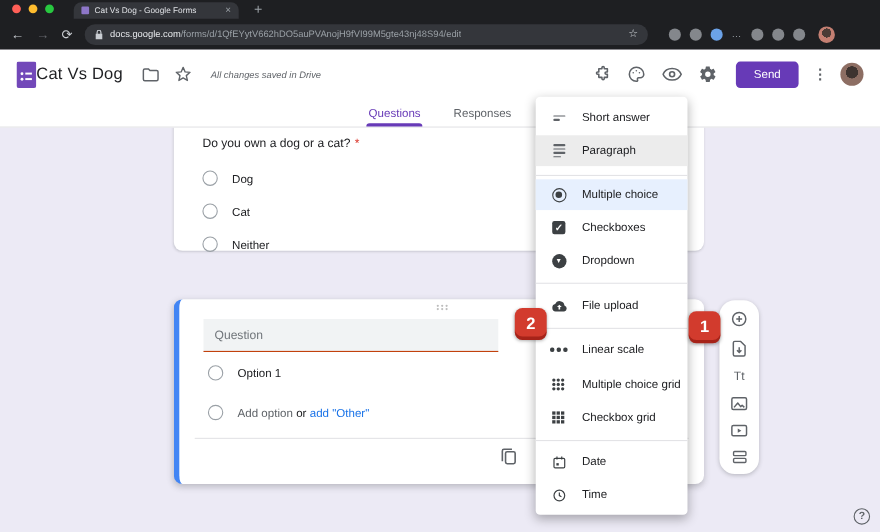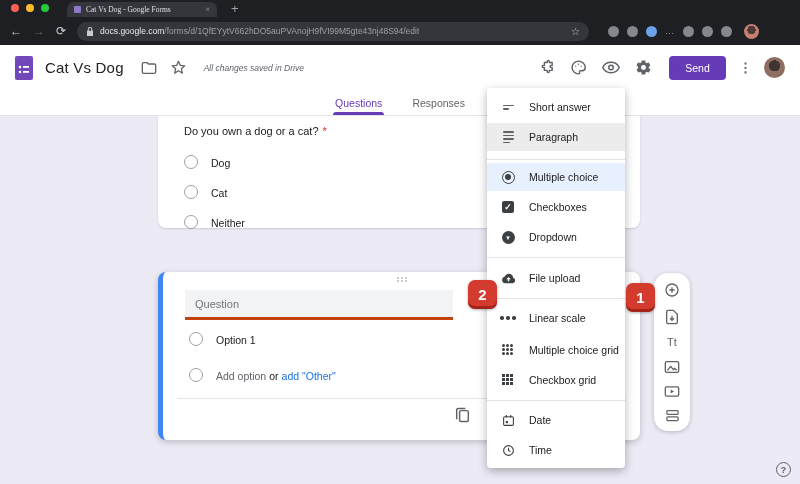--- a/index.html
+++ b/index.html
@@ -9,21 +9,21 @@
     font-family:"Liberation Sans", sans-serif; background:#eceaf5;
     -webkit-font-smoothing:antialiased;
   }
   
   .chrome { position:absolute; top:0; left:0; right:0; height:45px; background:#1e1f22; z-index:10; }
   .tabstrip { height:17px; display:flex; align-items:flex-end; }
   .traffic { display:flex; gap:7px; margin:0 0 5px 11px; }
   .tl { width:8px; height:8px; border-radius:50%; }
   .tl.r { background:#ff5f57; } .tl.y { background:#febc2e; } .tl.g { background:#28c840; }
   .tab { margin-left:18px; width:150px; height:15px; background:#34363b; border-radius:7px 7px 0 0;
-         display:flex; align-items:center; padding:0 7px; gap:5px;font-family:Liberation Serif, serif; }
+         display:flex; align-items:center; padding:0 7px; gap:5px; }
   .favicon { width:7px; height:7px; background:#8e77c9; border-radius:1px; flex:none; }
   .tabtitle { font-size:7.5px; color:#dfe1e5; white-space:nowrap; overflow:hidden; flex:1; }
   .tabclose { color:#9aa0a6; font-size:9px; line-height:1; }
   .newtab { color:#9aa0a6; font-size:13px; margin:0 0 2px 14px; line-height:1; }
   .addressbar { height:28px; display:flex; align-items:center; padding:0 10px; gap:11px; }
   .navbtn { color:#c9cdd2; font-size:12px; line-height:1; }
   .navbtn.dim { color:#62656a; }
   .omnibox { width:512px; height:19px; background:#34363b; border-radius:10px;
              display:flex; align-items:center; padding:0 9px; gap:6px; overflow:hidden; }
   .urltext { font-size:8.5px; white-space:nowrap; overflow:hidden; }
@@ -31,21 +31,21 @@
   .omnistar { margin-left:auto; color:#c9cdd2; font-size:10px; }
   .extrow { display:flex; align-items:center; gap:8px; margin-left:8px; }
   .extdot { width:11px; height:11px; border-radius:50%; background:#84878c; }
   .extdot.blue { background:#6ba2e8; }
   .extdots-txt { color:#9aa0a6; font-size:9px; letter-spacing:1px; }
   .chrome-avatar { width:15px; height:15px; border-radius:50%;
                    background:radial-gradient(circle at 50% 40%, #4a3b36 35%, #c47f72 36%); margin-left:4px; }
   
   .formheader { position:absolute; top:45px; left:0; right:0; height:45px; background:#fff;
                 display:flex; align-items:center; padding:0 15px; z-index:3; }
-  .formtitle { font-size:15px; color:#202124; margin-left:12px; letter-spacing:.2px; }
+  .formtitle { font-size:15px; color:#202124; letter-spacing:.2px; }
   .hicon { color:#5f6368; display:flex; align-items:center; }
   .hicon svg { display:block; }
   .saved { font-size:8.5px; font-style:italic; color:#5f6368; margin-left:18px; }
   .hspacer { flex:1; }
   .hdricons { display:flex; align-items:center; gap:15px; }
   .sendbtn { width:57px; height:24px; background:#673ab7; border:none; border-radius:4px;
              color:#fff; font-size:10.5px; font-family:inherit; margin-left:17px;
              display:flex; align-items:center; justify-content:center; }
   .kebab { color:#5f6368; font-size:13px; margin-left:13px; letter-spacing:0; font-weight:bold; }
   .hdr-avatar { width:21px; height:21px; border-radius:50%; margin-left:12px;
@@ -65,21 +65,21 @@
   .card2 { top:272px; height:168px; border-left:5px solid #4285f4; box-shadow:0 2px 6px rgba(60,64,67,.28); }
   .qtitle { position:absolute; left:26px; top:22px; font-size:11px; color:#202124; }
   .req { color:#d93025; margin-left:4px; }
   .optrow { position:absolute; left:26px; display:flex; align-items:flex-end; gap:13px; }
   .radio { width:14px; height:14px; border:1.5px solid #9aa0a6; border-radius:50%; flex:none; }
   .optlabel { font-size:10.5px; color:#202124; }
   .draghandle { position:absolute; top:5px; left:50%; transform:translateX(-50%);
                 display:grid; grid-template-columns:repeat(3,4px); grid-auto-rows:3px; justify-items:center; }
   .draghandle i { width:2px; height:2px; border-radius:50%; background:#bdbdbd; }
   .qinput { position:absolute; left:22px; top:18px; width:268px; height:30px; background:#f1f3f4;
-            border:none; border-bottom:3px solid #c2410c; font-family:inherit; font-size:11px;
+            border:none; border-bottom:1px solid #c2410c; font-family:inherit; font-size:11px;
             color:#202124; padding:0 10px; outline:none; }
   .qinput::placeholder { color:#70757a; }
   .card2 .optrow1 { top:60px; }
   .card2 .optrow2 { top:96px; }
   .addopt { font-size:10.5px; color:#5f6368; }
   .orword { color:#202124; margin:0 3px; }
   .addother { color:#1a73e8; }
   .carddivider { position:absolute; left:14px; right:14px; top:126px; border-top:1px solid #e3e3e6; }
   .dupicon { position:absolute; left:292px; top:135px; color:#5f6368; }
   

